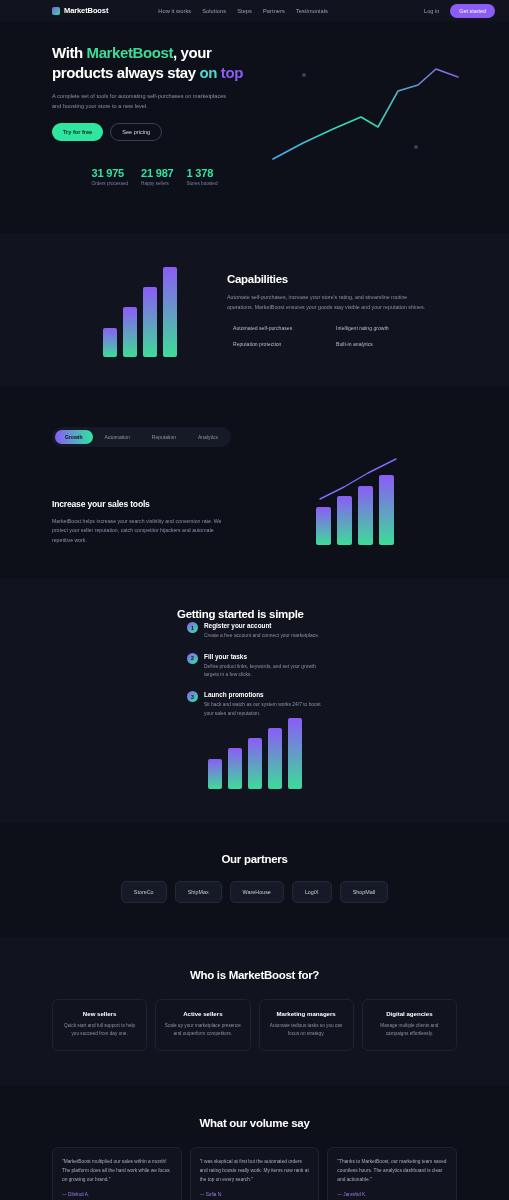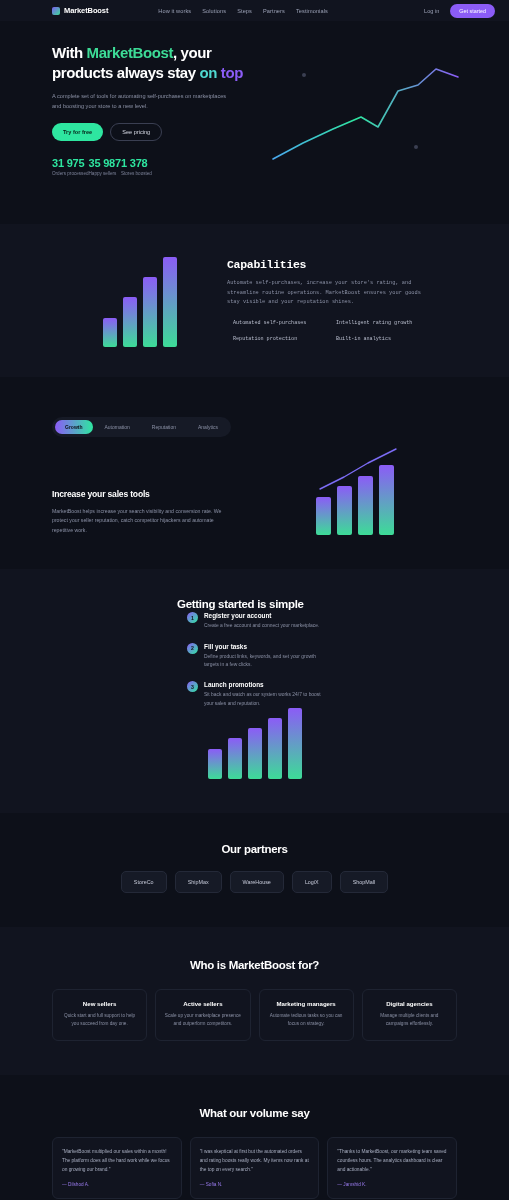--- a/index.html
+++ b/index.html
@@ -60,29 +60,29 @@
   }
   .hero-btns { margin-top: 12px; display: flex; gap: 7px; }
   .btn-try {
     background: #2ee6a0; color: #06241a; font-size: 5.6px; font-weight: bold;
     border: none; border-radius: 20px; padding: 5px 11px; cursor: pointer; font-family: inherit;
   }
   .btn-price {
     background: transparent; color: #d8dbe6; font-size: 5.6px;
     border: 1px solid #3a3f52; border-radius: 20px; padding: 5px 11px; cursor: pointer; font-family: inherit;
   }
-  .stats { margin-top: 16px; display: flex; gap: 0; }
+  .stats { margin-top: 26px; display: flex; gap: 13px; justify-content: center; }
   .stat-val { font-size: 11px; font-weight: bold; color: #2ee6a0; letter-spacing: -0.2px; }
   .stat-lbl { margin-top: 2px; font-size: 4.6px; color: #7c8299; }
 
   .hero-chart { position: absolute; right: 6px; top: 30px; width: 260px; height: 140px; z-index: 1; }
   .dot { position: absolute; width: 4px; height: 4px; border-radius: 50%; background: #3a3f52; }
 
   
-  .cap { display: flex; padding: 28px 52px 30px 52px; align-items: center; gap: 0; font-family: Liberation Mono, monospace; }
+  .cap { display: flex; padding: 28px 52px 30px 52px; align-items: center; gap: 0; }
   .cap-left { width: 175px; display: flex; align-items: flex-end; justify-content: center; height: 95px; }
   .bars { display: flex; align-items: flex-end; gap: 6px; height: 90px; }
   .bar { width: 14px; border-radius: 2px; background: linear-gradient(180deg, #8b5cf6 0%, #3ddc97 100%); }
   .cap-right { width: 200px; }
   h2.sec-title { font-size: 11.5px; font-weight: bold; color: #fff; letter-spacing: -0.3px; }
   .cap-desc { margin-top: 8px; font-size: 5.3px; line-height: 1.85; color: #8b91a6; }
   .cap-grid { margin-top: 12px; display: grid; grid-template-columns: 1fr 1fr; gap: 10px 6px; }
   .cap-item { font-size: 5.1px; color: #b9bece; padding-left: 6px; }
 
   
@@ -200,21 +200,21 @@
       <div class="hero-btns">
         <button class="btn-try">Try for free</button>
         <button class="btn-price">See pricing</button>
       </div>
       <div class="stats">
         <div>
           <div class="stat-val">31 975</div>
           <div class="stat-lbl">Orders processed</div>
         </div>
         <div>
-          <div class="stat-val">35 987</div>
+          <div class="stat-val">21 987</div>
           <div class="stat-lbl">Happy sellers</div>
         </div>
         <div>
           <div class="stat-val">1 378</div>
           <div class="stat-lbl">Stores boosted</div>
         </div>
       </div>
     </div>
   </div>
 

